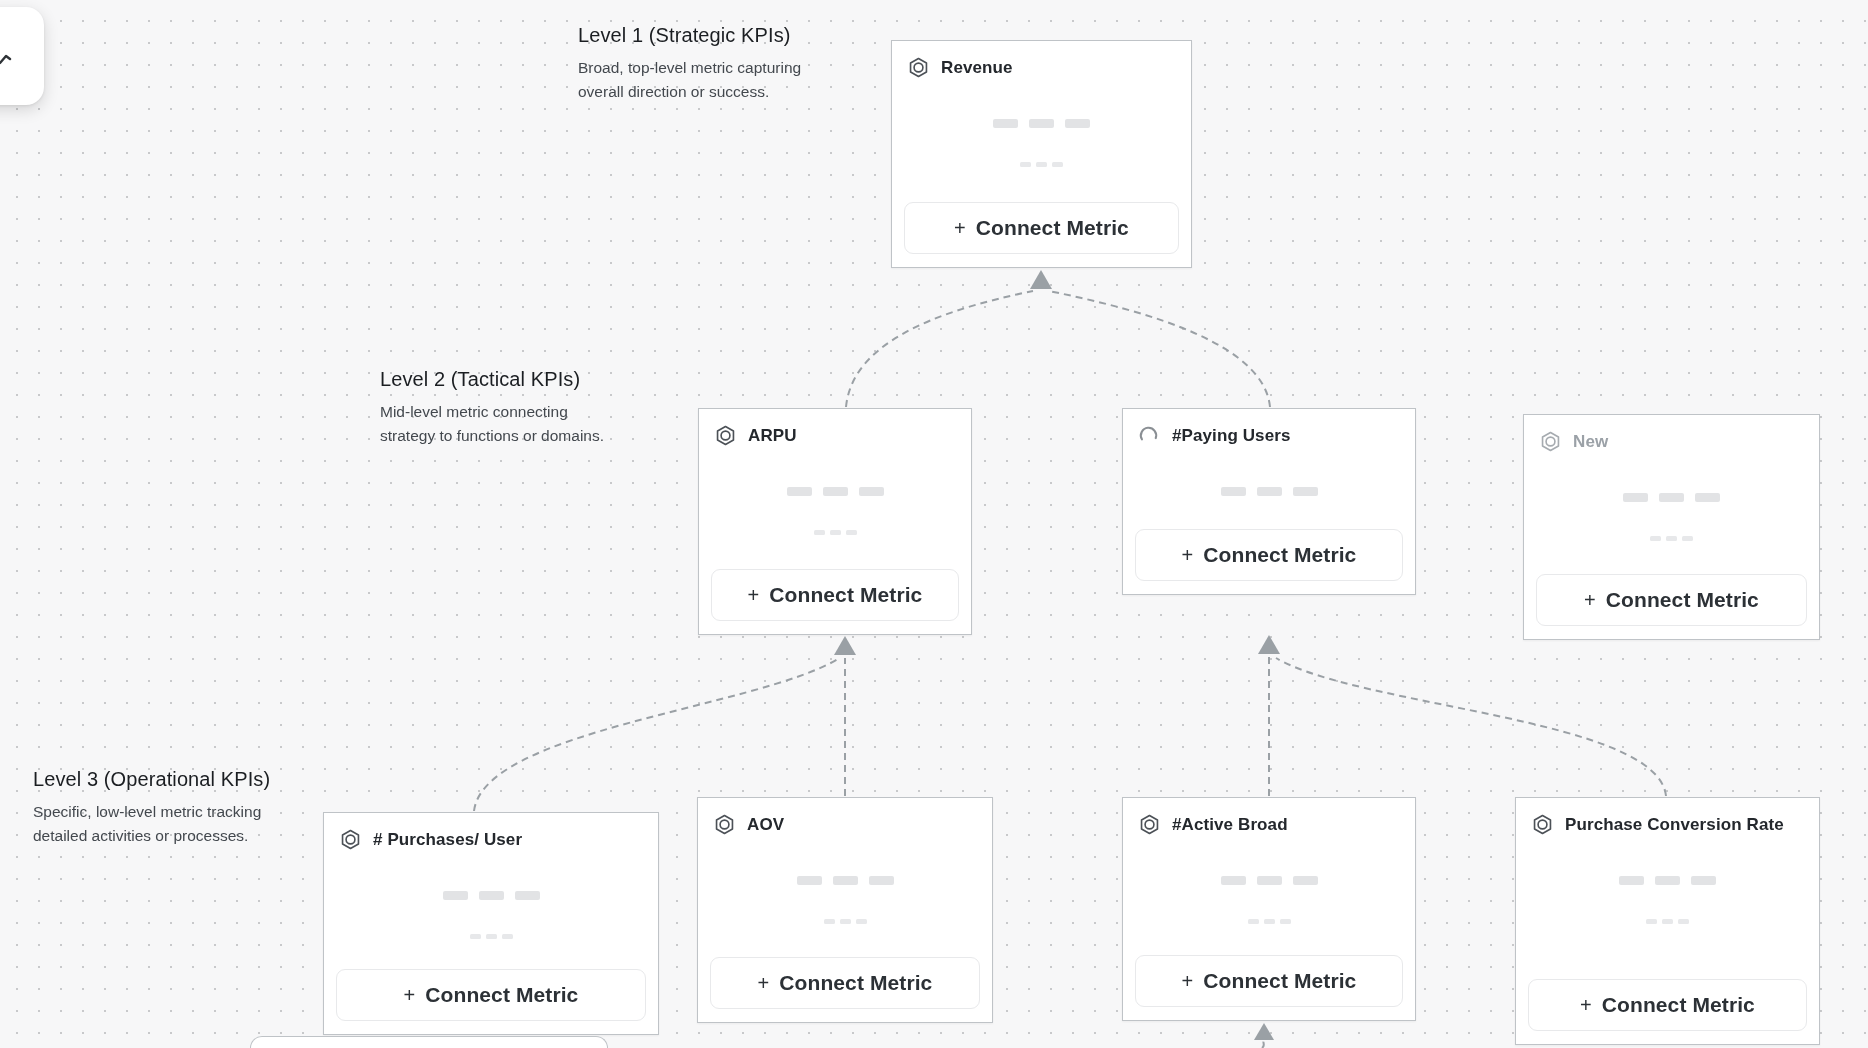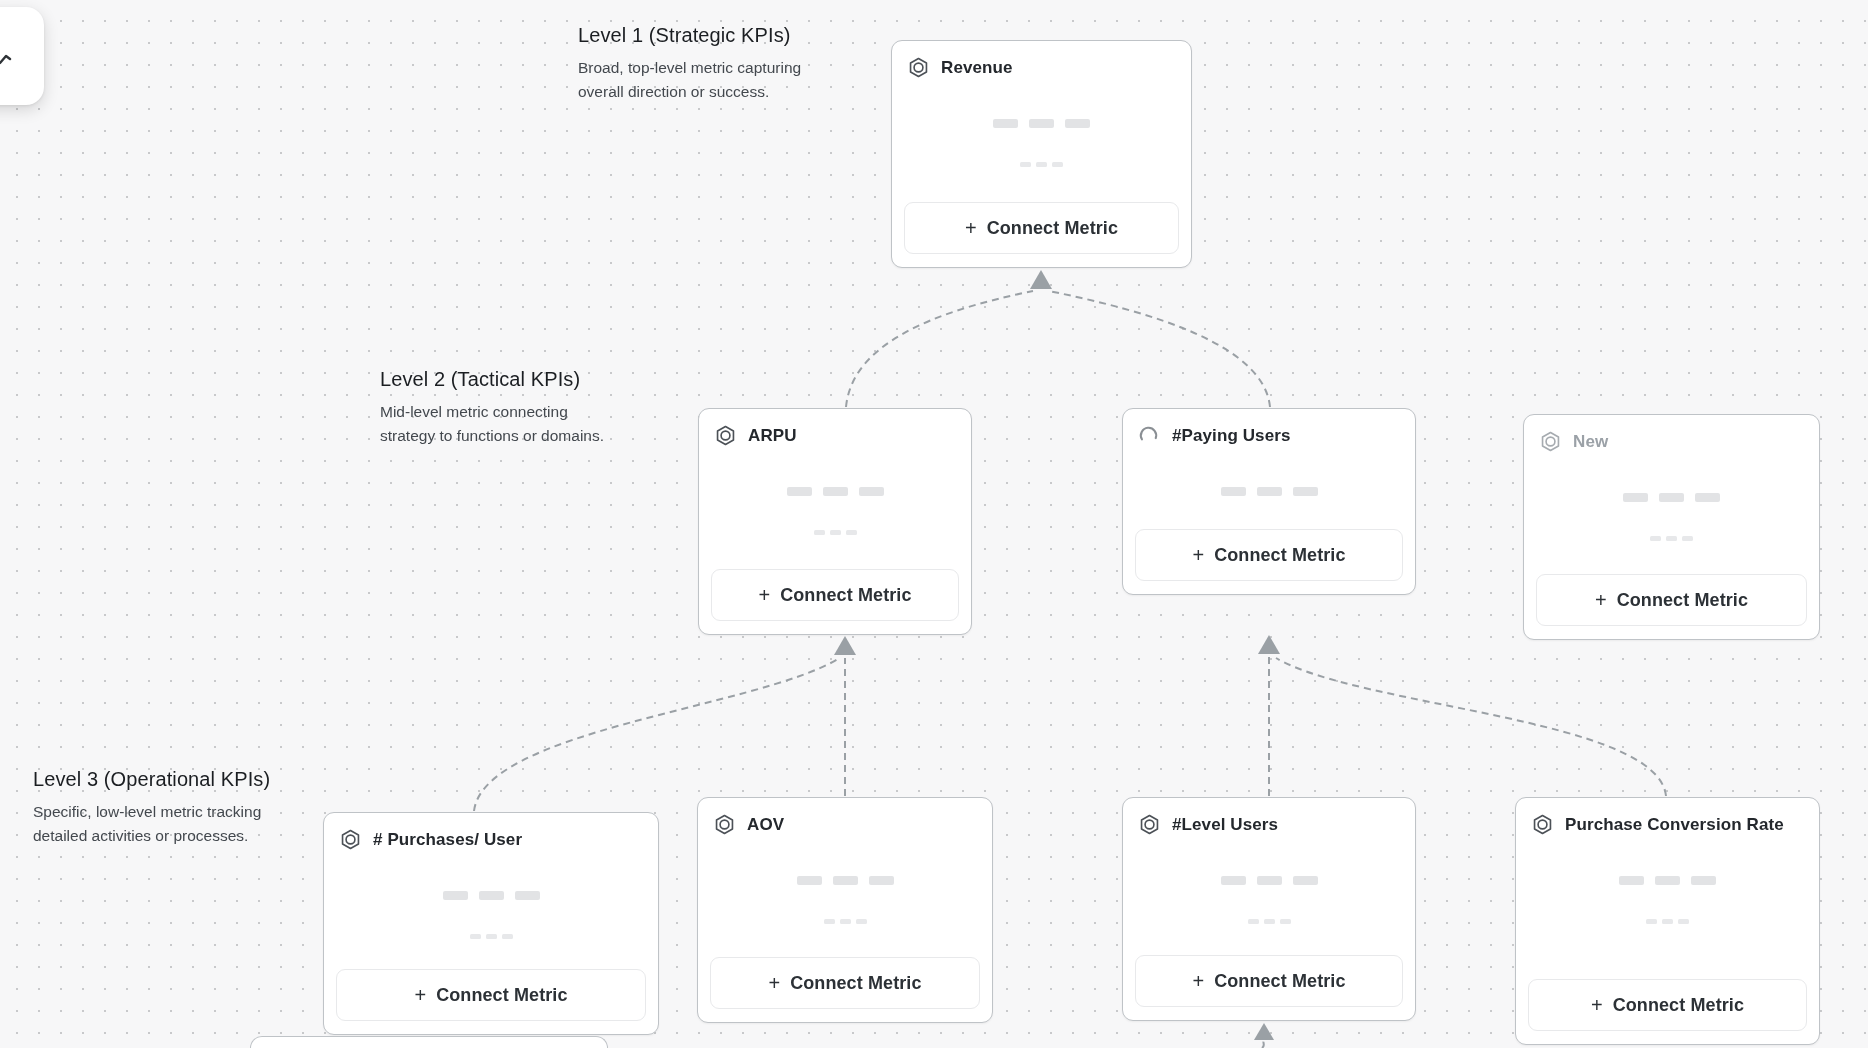--- a/index.html
+++ b/index.html
@@ -20,21 +20,21 @@
   .level-title{
     font-size:20px;font-weight:400;color:#1b1e22;letter-spacing:.1px;
     margin:0 0 9px 0;
   }
   .level-desc{
     font-size:15.5px;color:#43484e;line-height:24px;margin:0;
   }
   
   .card{
     position:absolute;background:#ffffff;
-    border:1px solid #bfc3c7;border-radius:11px;
+    border:1px solid #bfc3c7;border-radius:0;
     box-shadow:0 1px 2px rgba(0,0,0,.05);
     box-sizing:border-box;
   }
   .card-header{
     position:absolute;top:15px;left:15px;right:12px;
     display:flex;align-items:center;gap:11px;
   }
   .icon{display:inline-flex;align-items:center;justify-content:center;color:#4c5157;flex:0 0 auto;}
   .card.muted .icon{color:#a6abb0;}
   .icon.spin{color:#8a8f94;}
@@ -47,21 +47,21 @@
   .skeleton-row.r2{top:121px;gap:5px;}
   .skeleton-row.r1 i{display:block;width:25px;height:9px;border-radius:2px;background:#e2e3e5;}
   .skeleton-row.r2 i{display:block;width:11px;height:5px;border-radius:1.5px;background:#e7e8ea;}
   .connect-btn{
     position:absolute;left:12px;right:12px;bottom:13px;height:52px;
     background:#ffffff;border:1px solid #e8e9eb;border-radius:9px;
     display:flex;align-items:center;justify-content:center;gap:10px;
     font-family:inherit;cursor:pointer;padding:0;
   }
   .connect-btn .plus{font-size:20px;font-weight:400;color:#2c3136;line-height:1;margin-top:-1px;}
-  .connect-btn .btn-label{font-size:18px;font-weight:600;color:#2c3136;letter-spacing:.1px;}
+  .connect-btn .btn-label{font-size:21px;font-weight:600;color:#2c3136;letter-spacing:.1px;}
   
   svg.connectors{position:absolute;left:0;top:0;pointer-events:none;}
   
   .tool-float{
     position:absolute;left:-62px;top:7px;width:106px;height:98px;
     background:#ffffff;border-radius:18px;
     box-shadow:0 5px 16px rgba(0,0,0,.14), 0 1px 3px rgba(0,0,0,.08);
   }
   .tool-float svg{position:absolute;left:60px;top:42px;}
   
@@ -263,21 +263,21 @@
   </div>
 
   <div class="card" style="left:1122px;top:797px;width:294px;height:224px;">
     <div class="card-header">
       <span class="icon">
         <svg width="23" height="23" viewBox="0 0 24 24" fill="none" stroke="currentColor" stroke-width="1.7" stroke-linejoin="round">
             <path d="M12 2.6 L20.3 7.3 V16.7 L12 21.4 L3.7 16.7 V7.3 Z"></path>
             <circle cx="12" cy="12" r="4.6"></circle>
           </svg>
       </span>
-      <span class="card-title">#Level Users</span>
+      <span class="card-title">#Active Broad</span>
     </div>
     <div class="skeleton-row r1">
         <i></i>
         <i></i>
         <i></i>
       </div>
     <div class="skeleton-row r2">
         <i></i>
         <i></i>
         <i></i>

